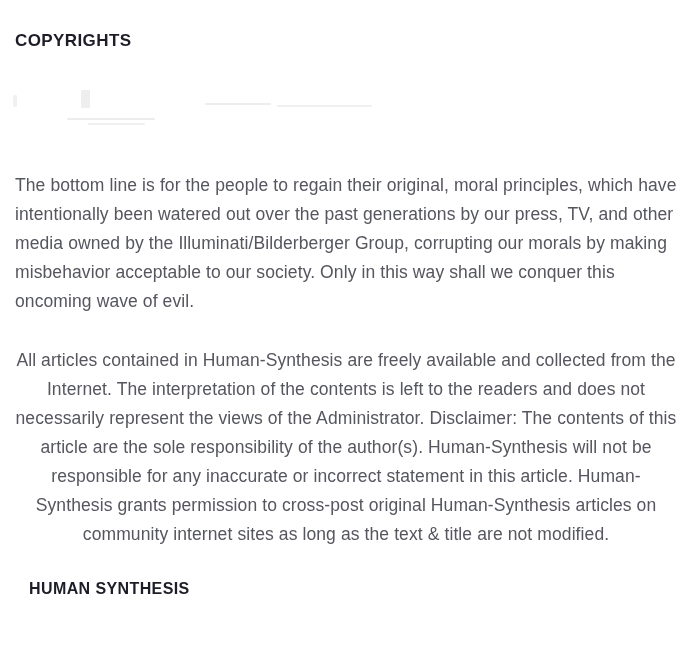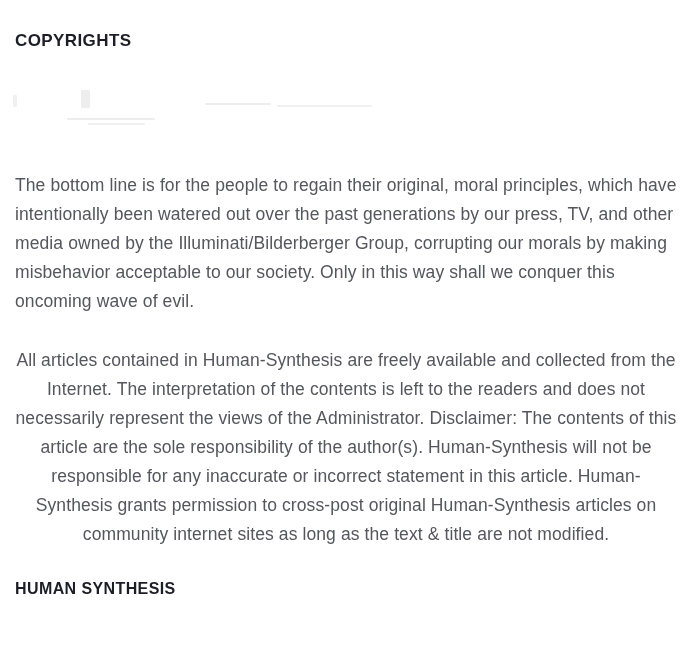--- a/index.html
+++ b/index.html
@@ -57,21 +57,21 @@
     max-width: 662px;
     margin: 0;
     font-size: 17.5px;
     line-height: 29px;
     color: #55565e;
     letter-spacing: 0.1px;
   }
   .p-morals { margin-top: 36px; }
   .p-disclaimer { margin-top: 30px; text-align: center; }
   .human-synthesis-heading {
-    margin: 30px 0 0 0;
+    margin: 30px 0 0 14px;
     font-size: 16px;
     font-weight: 700;
     letter-spacing: 0.4px;
     color: #1d1d27;
     line-height: 20px;
   }
 </style>
 </head>
 <body>
 

